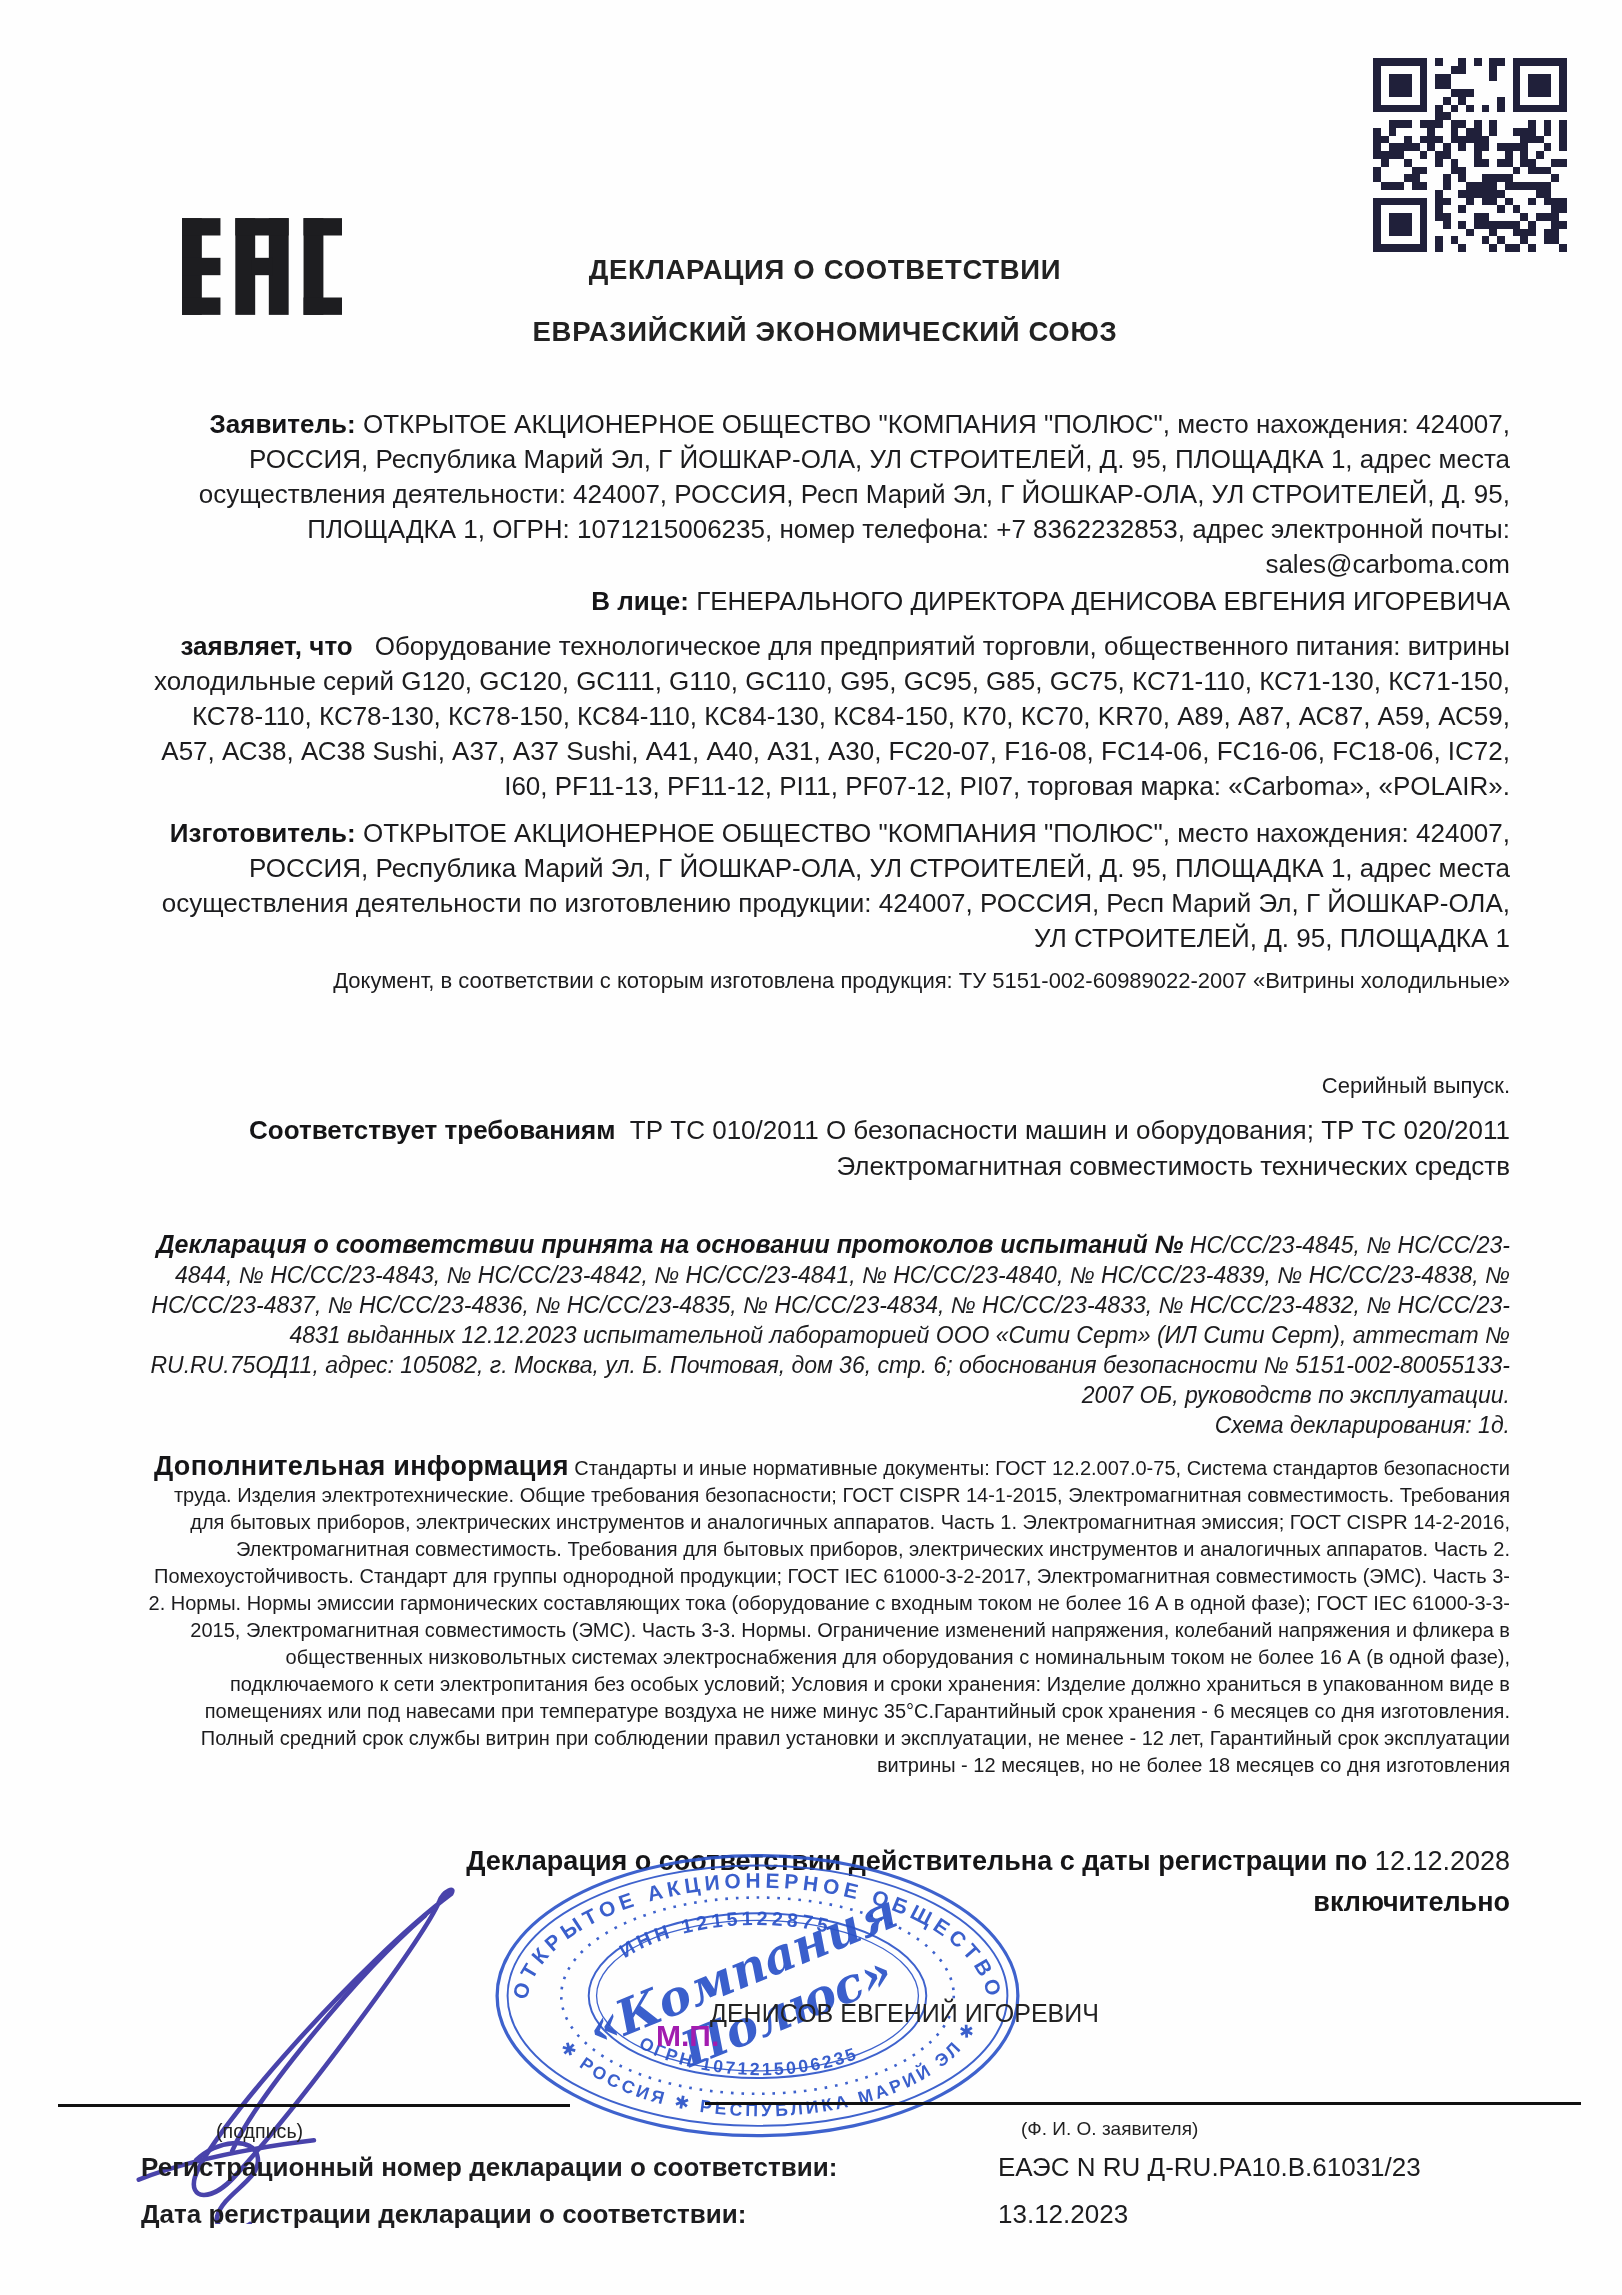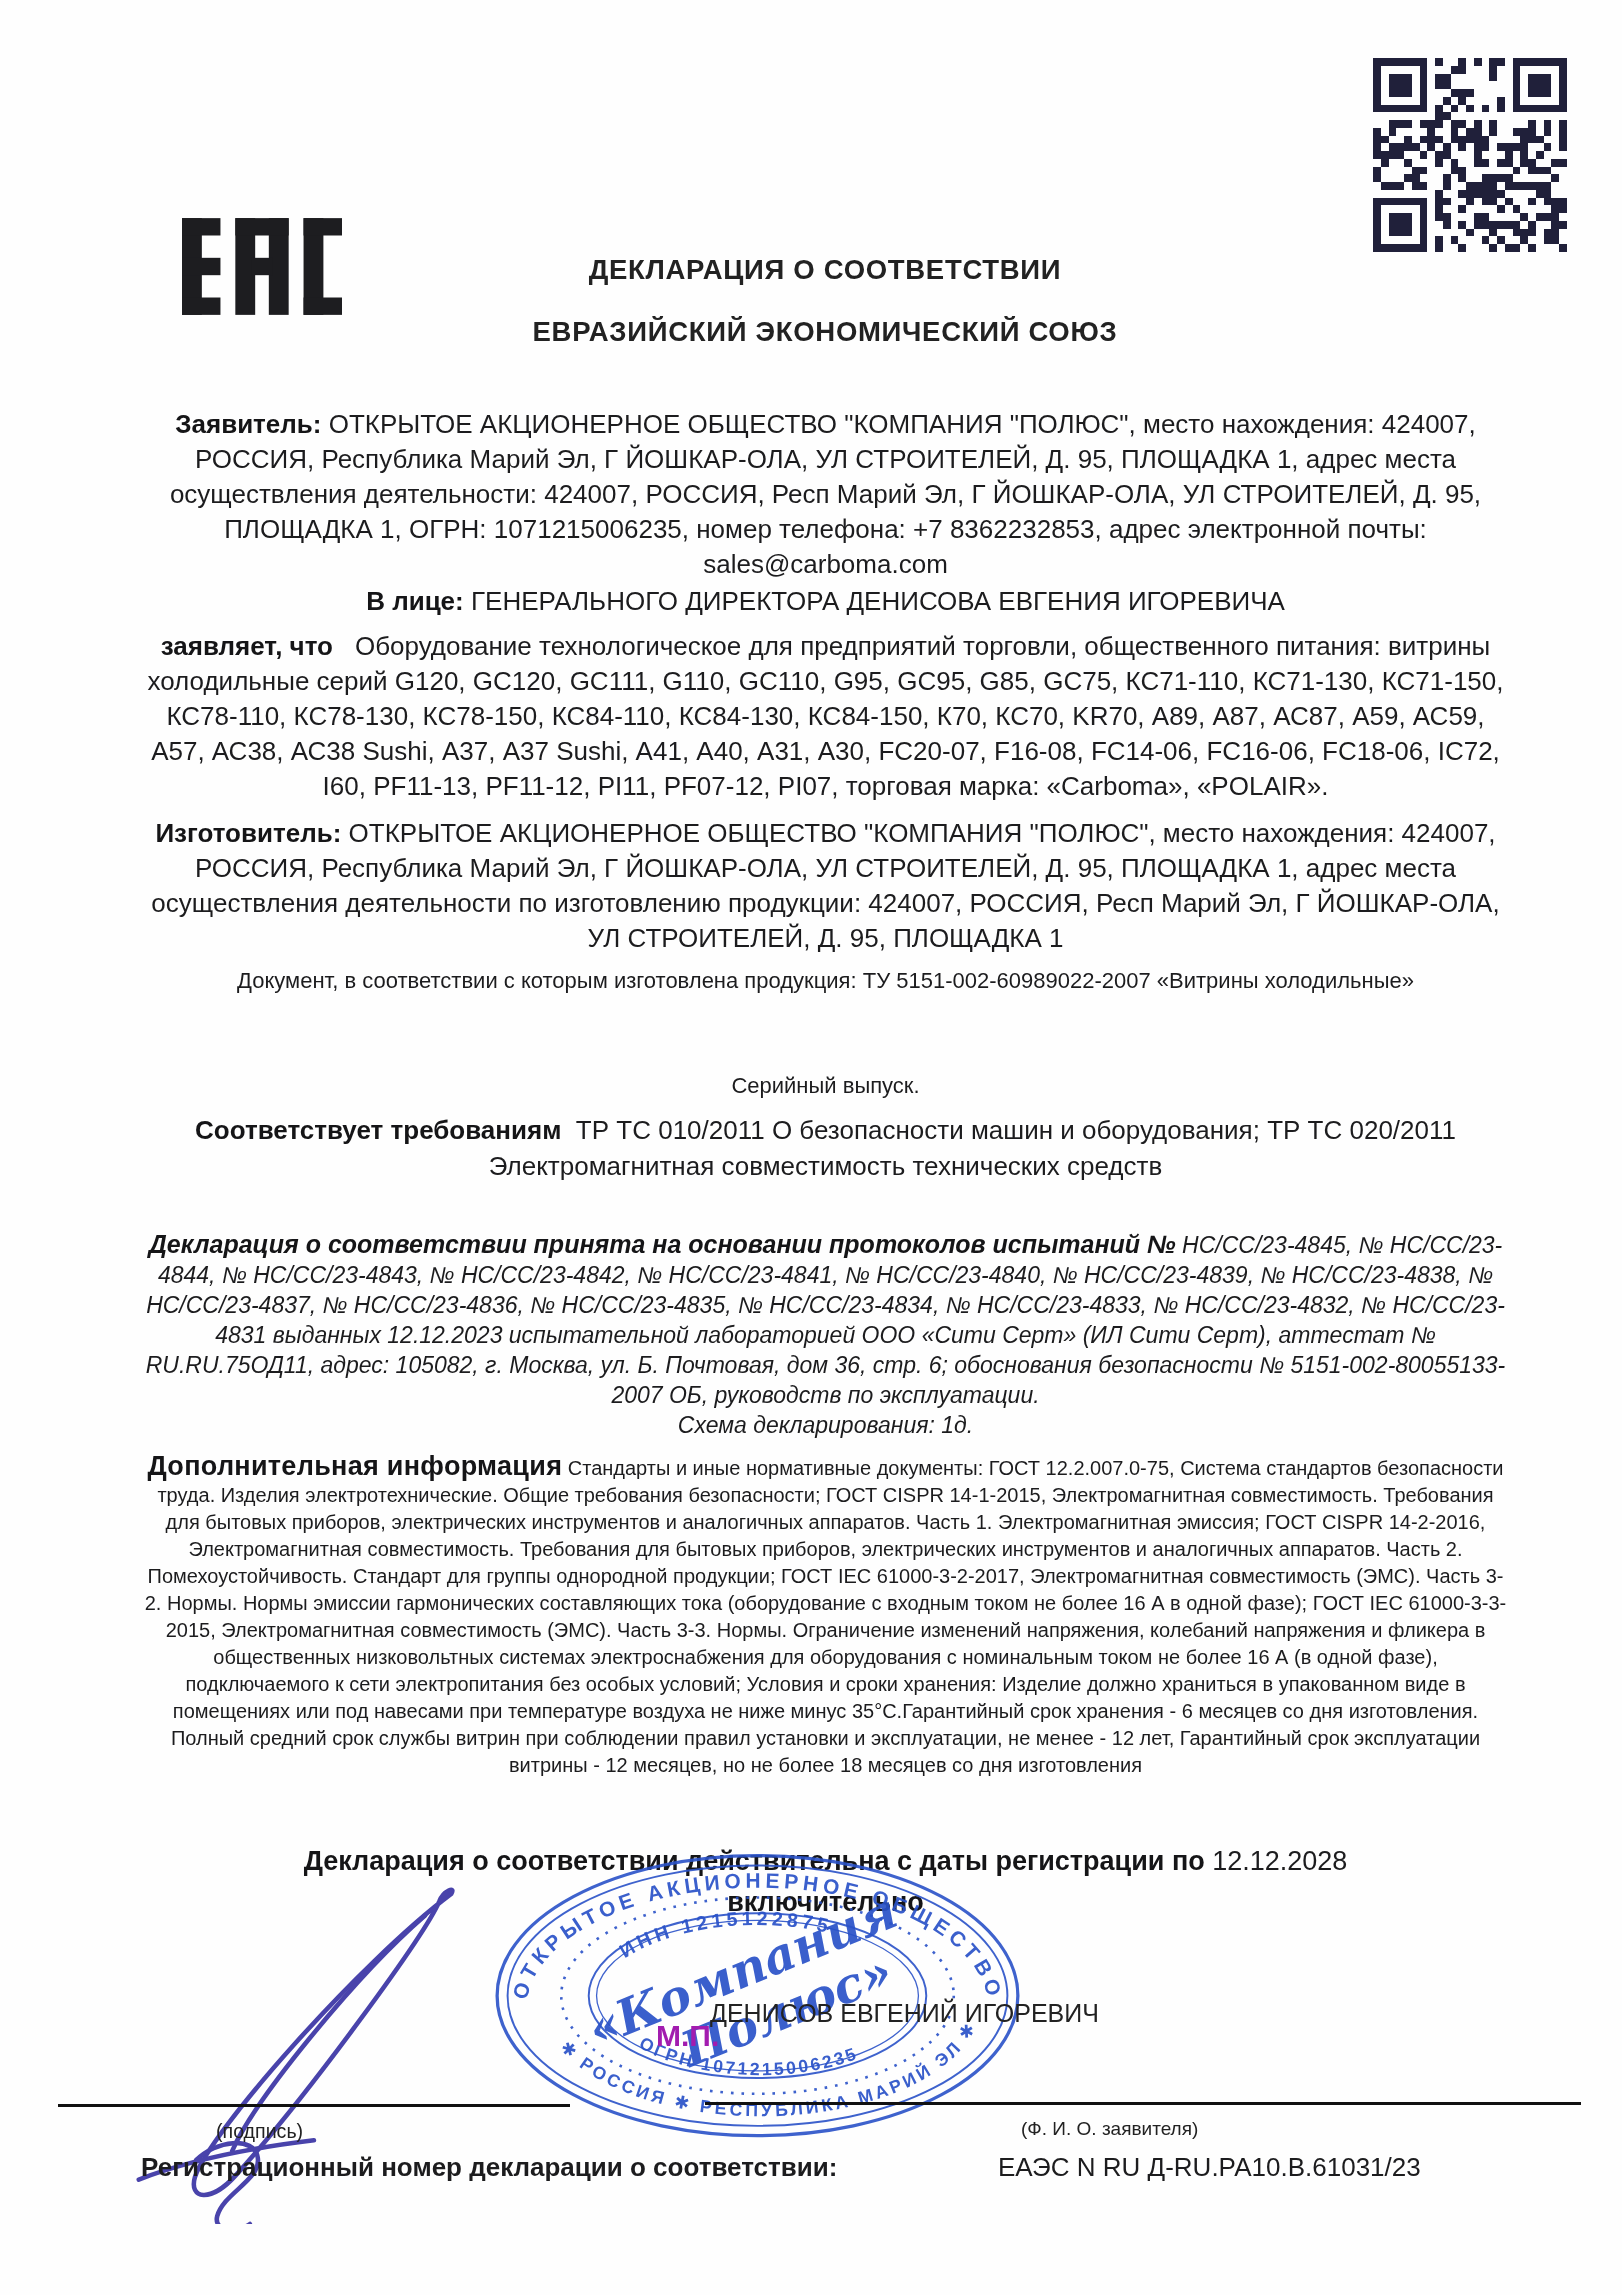--- a/index.html
+++ b/index.html
@@ -12,21 +12,21 @@
     overflow:hidden;
   }
   .abs{position:absolute;}
   
   .eac-logo{left:182px;top:215px;width:160px;height:103px;}
   .qr{left:1373px;top:58px;width:194px;height:194px;}
   .titles{left:141px;top:254px;width:1368px;text-align:center;}
   .title-line{font-weight:bold;font-size:27.5px;letter-spacing:0.7px;color:#222;}
   .title-line + .title-line{margin-top:30px;}
   
-  .para{left:141px;width:1369px;font-size:26px;line-height:35px;text-align:center;}
+  .para{left:141px;width:1369px;font-size:26px;line-height:35px;text-align:right;}
   .para b{font-weight:bold;color:#151517;}
   .p-applicant{top:381px;}
   .p-person{top:558px;}
   .p-declares{top:603px;}
   .p-declares .lead-gap{display:inline-block;width:22px;}
   .p-manufacturer{top:790px;}
   .p-document{top:944px;font-size:22px;line-height:30px;}
   .p-tnved{top:996px;font-size:22px;}
   .p-serial{top:1046px;font-size:22px;}
   .p-complies{top:1086px;line-height:36px;}
@@ -447,15 +447,19 @@
 
   <div class="abs sig-line line-left"></div>
   <div class="abs sig-line line-right"></div>
   <div class="abs caption cap-sign">(подпись)</div>
   <div class="abs caption cap-fio">(Ф. И. О. заявителя)</div>
 
   <div class="abs reg-row row-number">
     <b>Регистрационный номер декларации о соответствии:</b>
     <span class="val">ЕАЭС N RU Д-RU.РА10.В.61031/23</span>
   </div>
+  <div class="abs reg-row row-date">
+    <b>Дата регистрации декларации о соответствии:</b>
+    <span class="val">13.12.2023</span>
+  </div>
 
 </div>
 
 
 </body></html>

